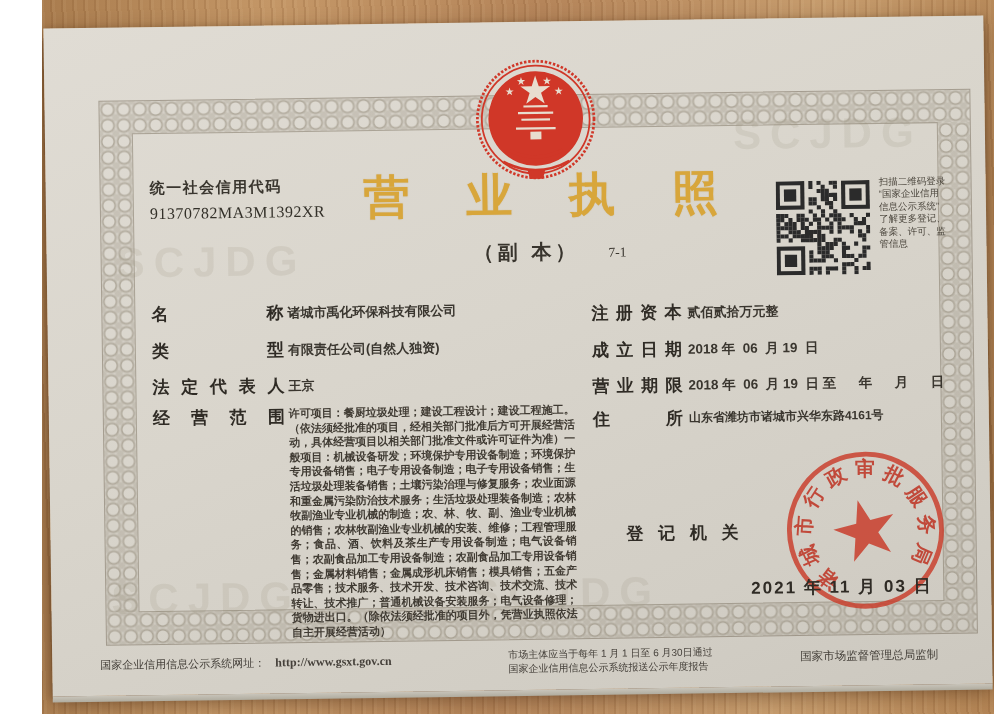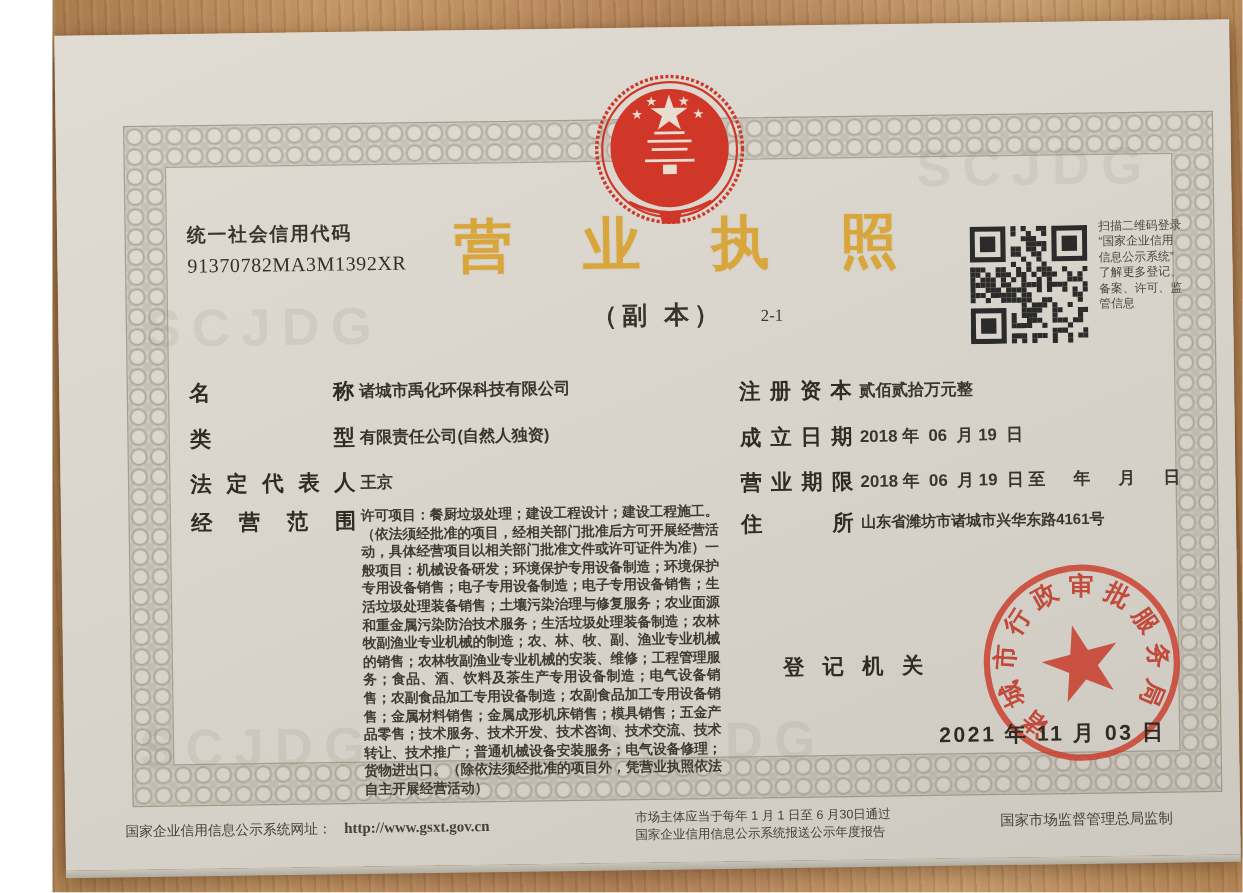--- a/index.html
+++ b/index.html
@@ -106,21 +106,21 @@
       <path d="M30 96 q30 16 60 0" fill="none" stroke="#d03728" stroke-width="2.5"></path>
       <path d="M52 104 h16 l-2 8 h-12 Z" fill="#d03728"></path>
     </svg>
 
     <div class="credit">
       <div class="lb">统一社会信用代码</div>
       <div class="cd">91370782MA3M1392XR</div>
     </div>
     <div class="title">营 业 执 照</div>
     <div class="subtitle">（副  本）</div>
-    <div class="copynum">2-1</div>
+    <div class="copynum">7-1</div>
 
     <svg id="qr" viewBox="0 0 23 23">
         <rect x="8" y="0" width="1" height="1" fill="#2b2b2b"></rect>
         <rect x="10" y="0" width="1" height="1" fill="#2b2b2b"></rect>
         <rect x="13" y="0" width="1" height="1" fill="#2b2b2b"></rect>
         <rect x="14" y="0" width="1" height="1" fill="#2b2b2b"></rect>
         <rect x="8" y="1" width="1" height="1" fill="#2b2b2b"></rect>
         <rect x="11" y="1" width="1" height="1" fill="#2b2b2b"></rect>
         <rect x="14" y="1" width="1" height="1" fill="#2b2b2b"></rect>
         <rect x="10" y="2" width="1" height="1" fill="#2b2b2b"></rect>

